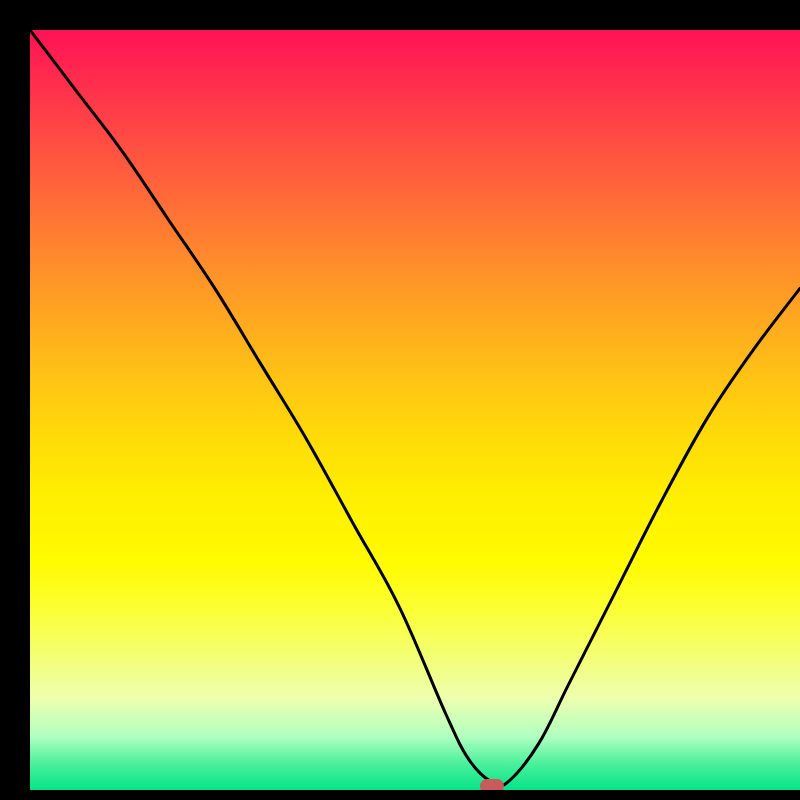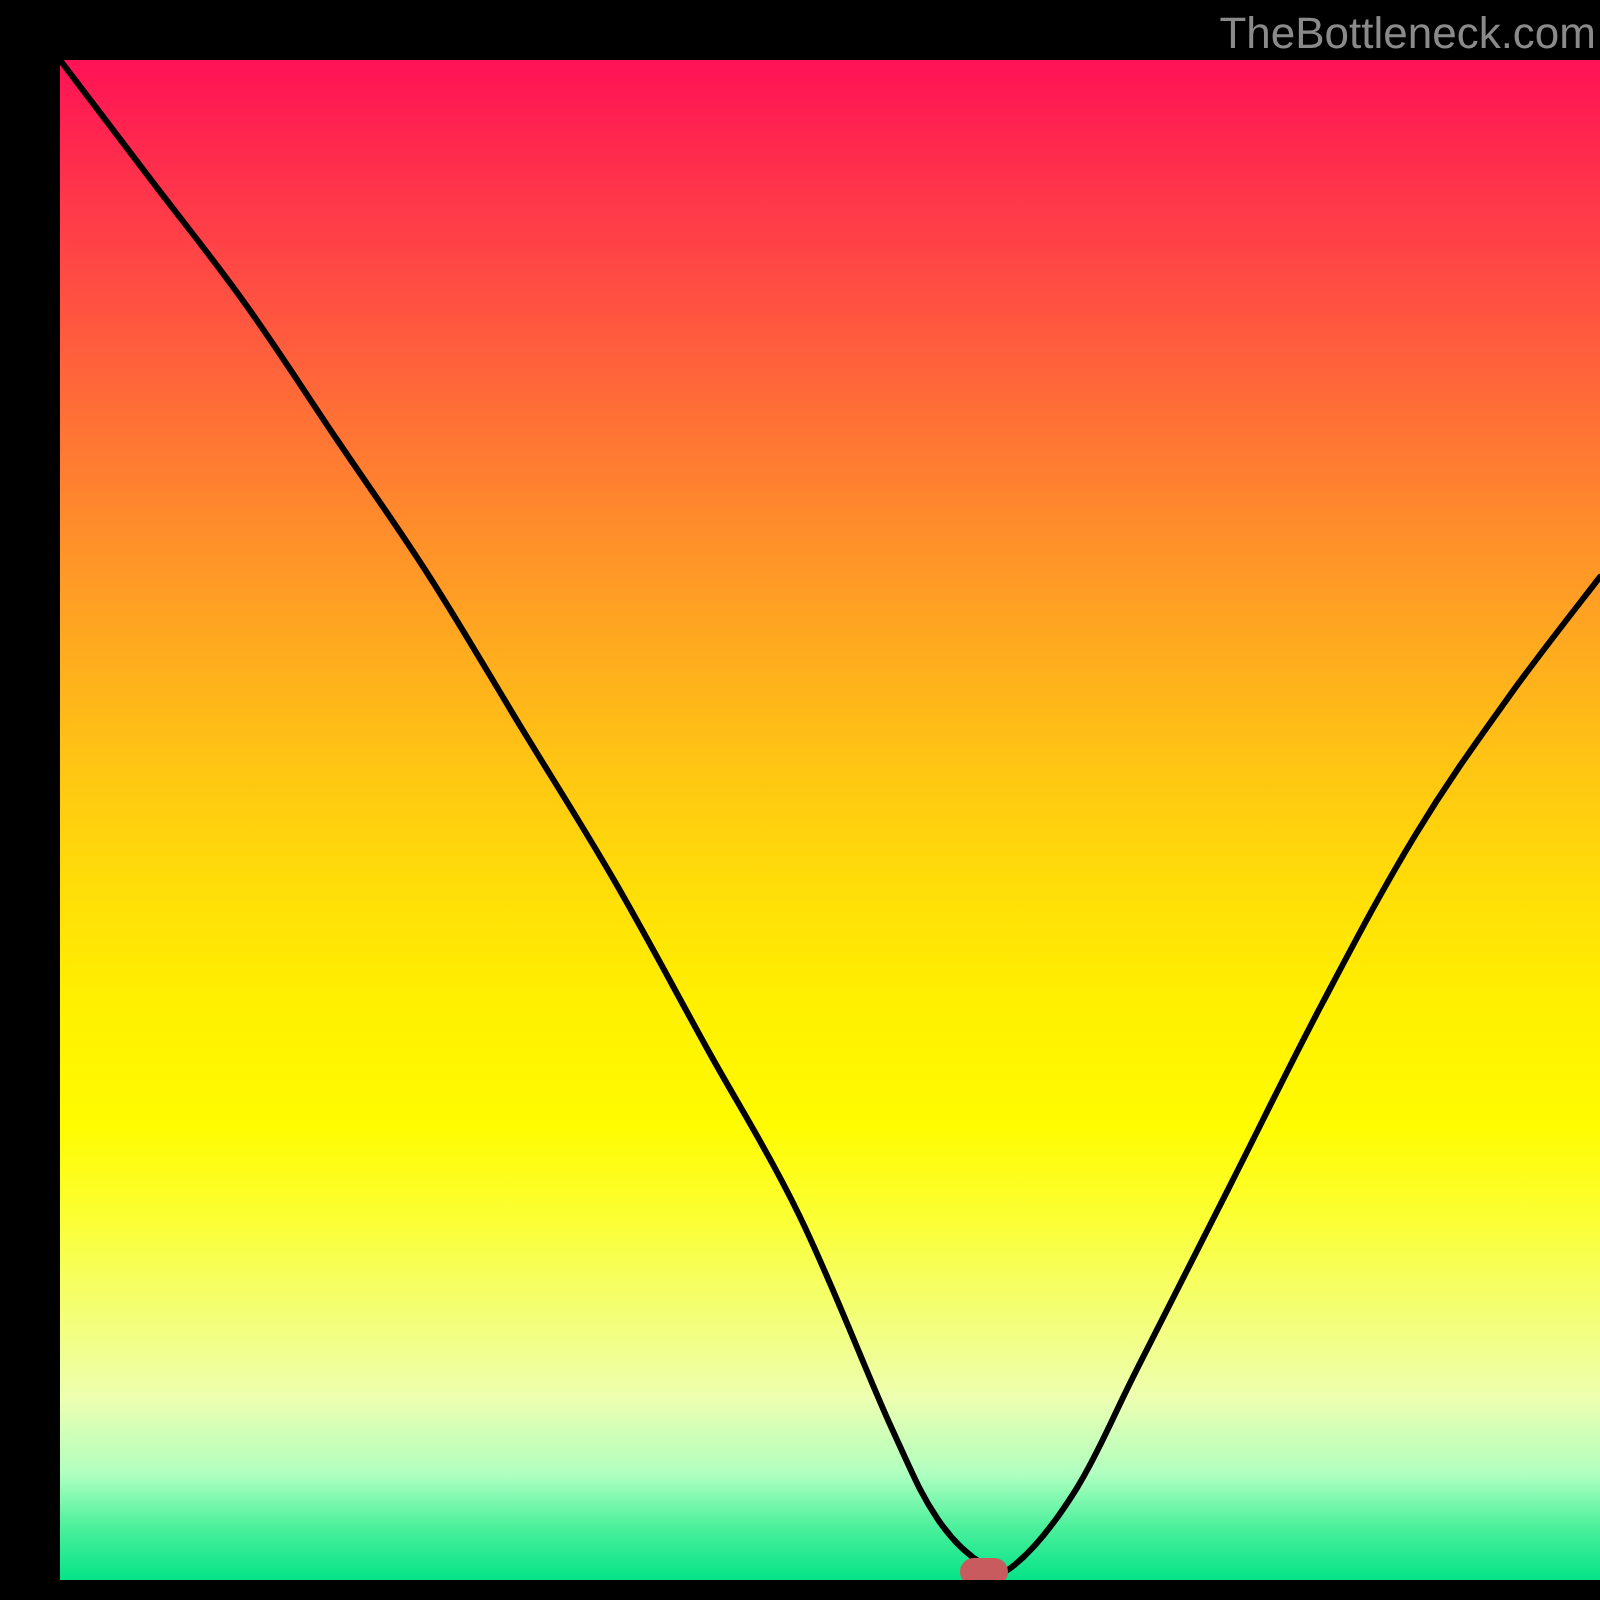--- a/index.html
+++ b/index.html
@@ -67,21 +67,20 @@
       height: 14px;
       background: #c75b5e;
       border-radius: 7px;
       transform: translate(-50%, -50%);
     }
   </style>
 </head>
 <body>
 
 <div class="outer">
-  <div class="attribution">TheBottleneck.com</div>
   <div class="plot-area">
     <div class="gradient-bg"></div>
     <svg class="curve-svg" viewBox="0 0 770 760" preserveAspectRatio="none">
       <path id="curve-path" fill="none" stroke="#000" stroke-width="3" stroke-linejoin="round" stroke-linecap="round" d="M 0 0 C 8.315999999999999 10.943999999999992, 29.567999999999998 38.91199999999995, 46.199999999999996 60.799999999999955 C 62.831999999999994 82.68799999999996, 75.76799999999999 98.34400000000002, 92.39999999999999 121.60000000000002 C 109.032 144.85600000000002, 121.96799999999999 165.376, 138.6 190 C 155.232 214.624, 168.16799999999998 232.408, 184.79999999999998 258.4 C 201.432 284.392, 214.368 307.03999999999996, 231 334.4 C 247.632 361.76, 260.568 381.67199999999997, 277.2 410.4 C 293.832 439.128, 306.768 463.904, 323.4 494 C 340.032 524.096, 352.96799999999996 543.4, 369.59999999999997 577.6 C 386.23199999999997 611.8000000000001, 403.326 656.64, 415.8 684 C 428.274 711.36, 430.584 717.288, 438.9 729.6 C 447.21599999999995 741.912, 455.07 748.2959999999999, 462 752.4 C 468.93 756.504, 469.08399999999995 759.24, 477.4 752.4 C 485.716 745.56, 497.112 732.184, 508.20000000000005 714.4 C 519.288 696.616, 525.14 680.96, 539 653.6 C 552.86 626.24, 568.5680000000001 595.232, 585.2 562.4 C 601.832 529.568, 614.768 502.664, 631.4 471.2 C 648.0319999999999 439.736, 660.9680000000001 414.96000000000004, 677.6 387.6 C 694.232 360.24, 707.168 342.4560000000001, 723.8 319.20000000000005 C 740.4319999999999 295.944, 761.684 269.344, 770 258.4"></path>
     </svg>
     <div id="marker" class="marker" style="left: 462px; top: 756.2px;"></div>
   </div>
 </div>
 
 </body></html>

